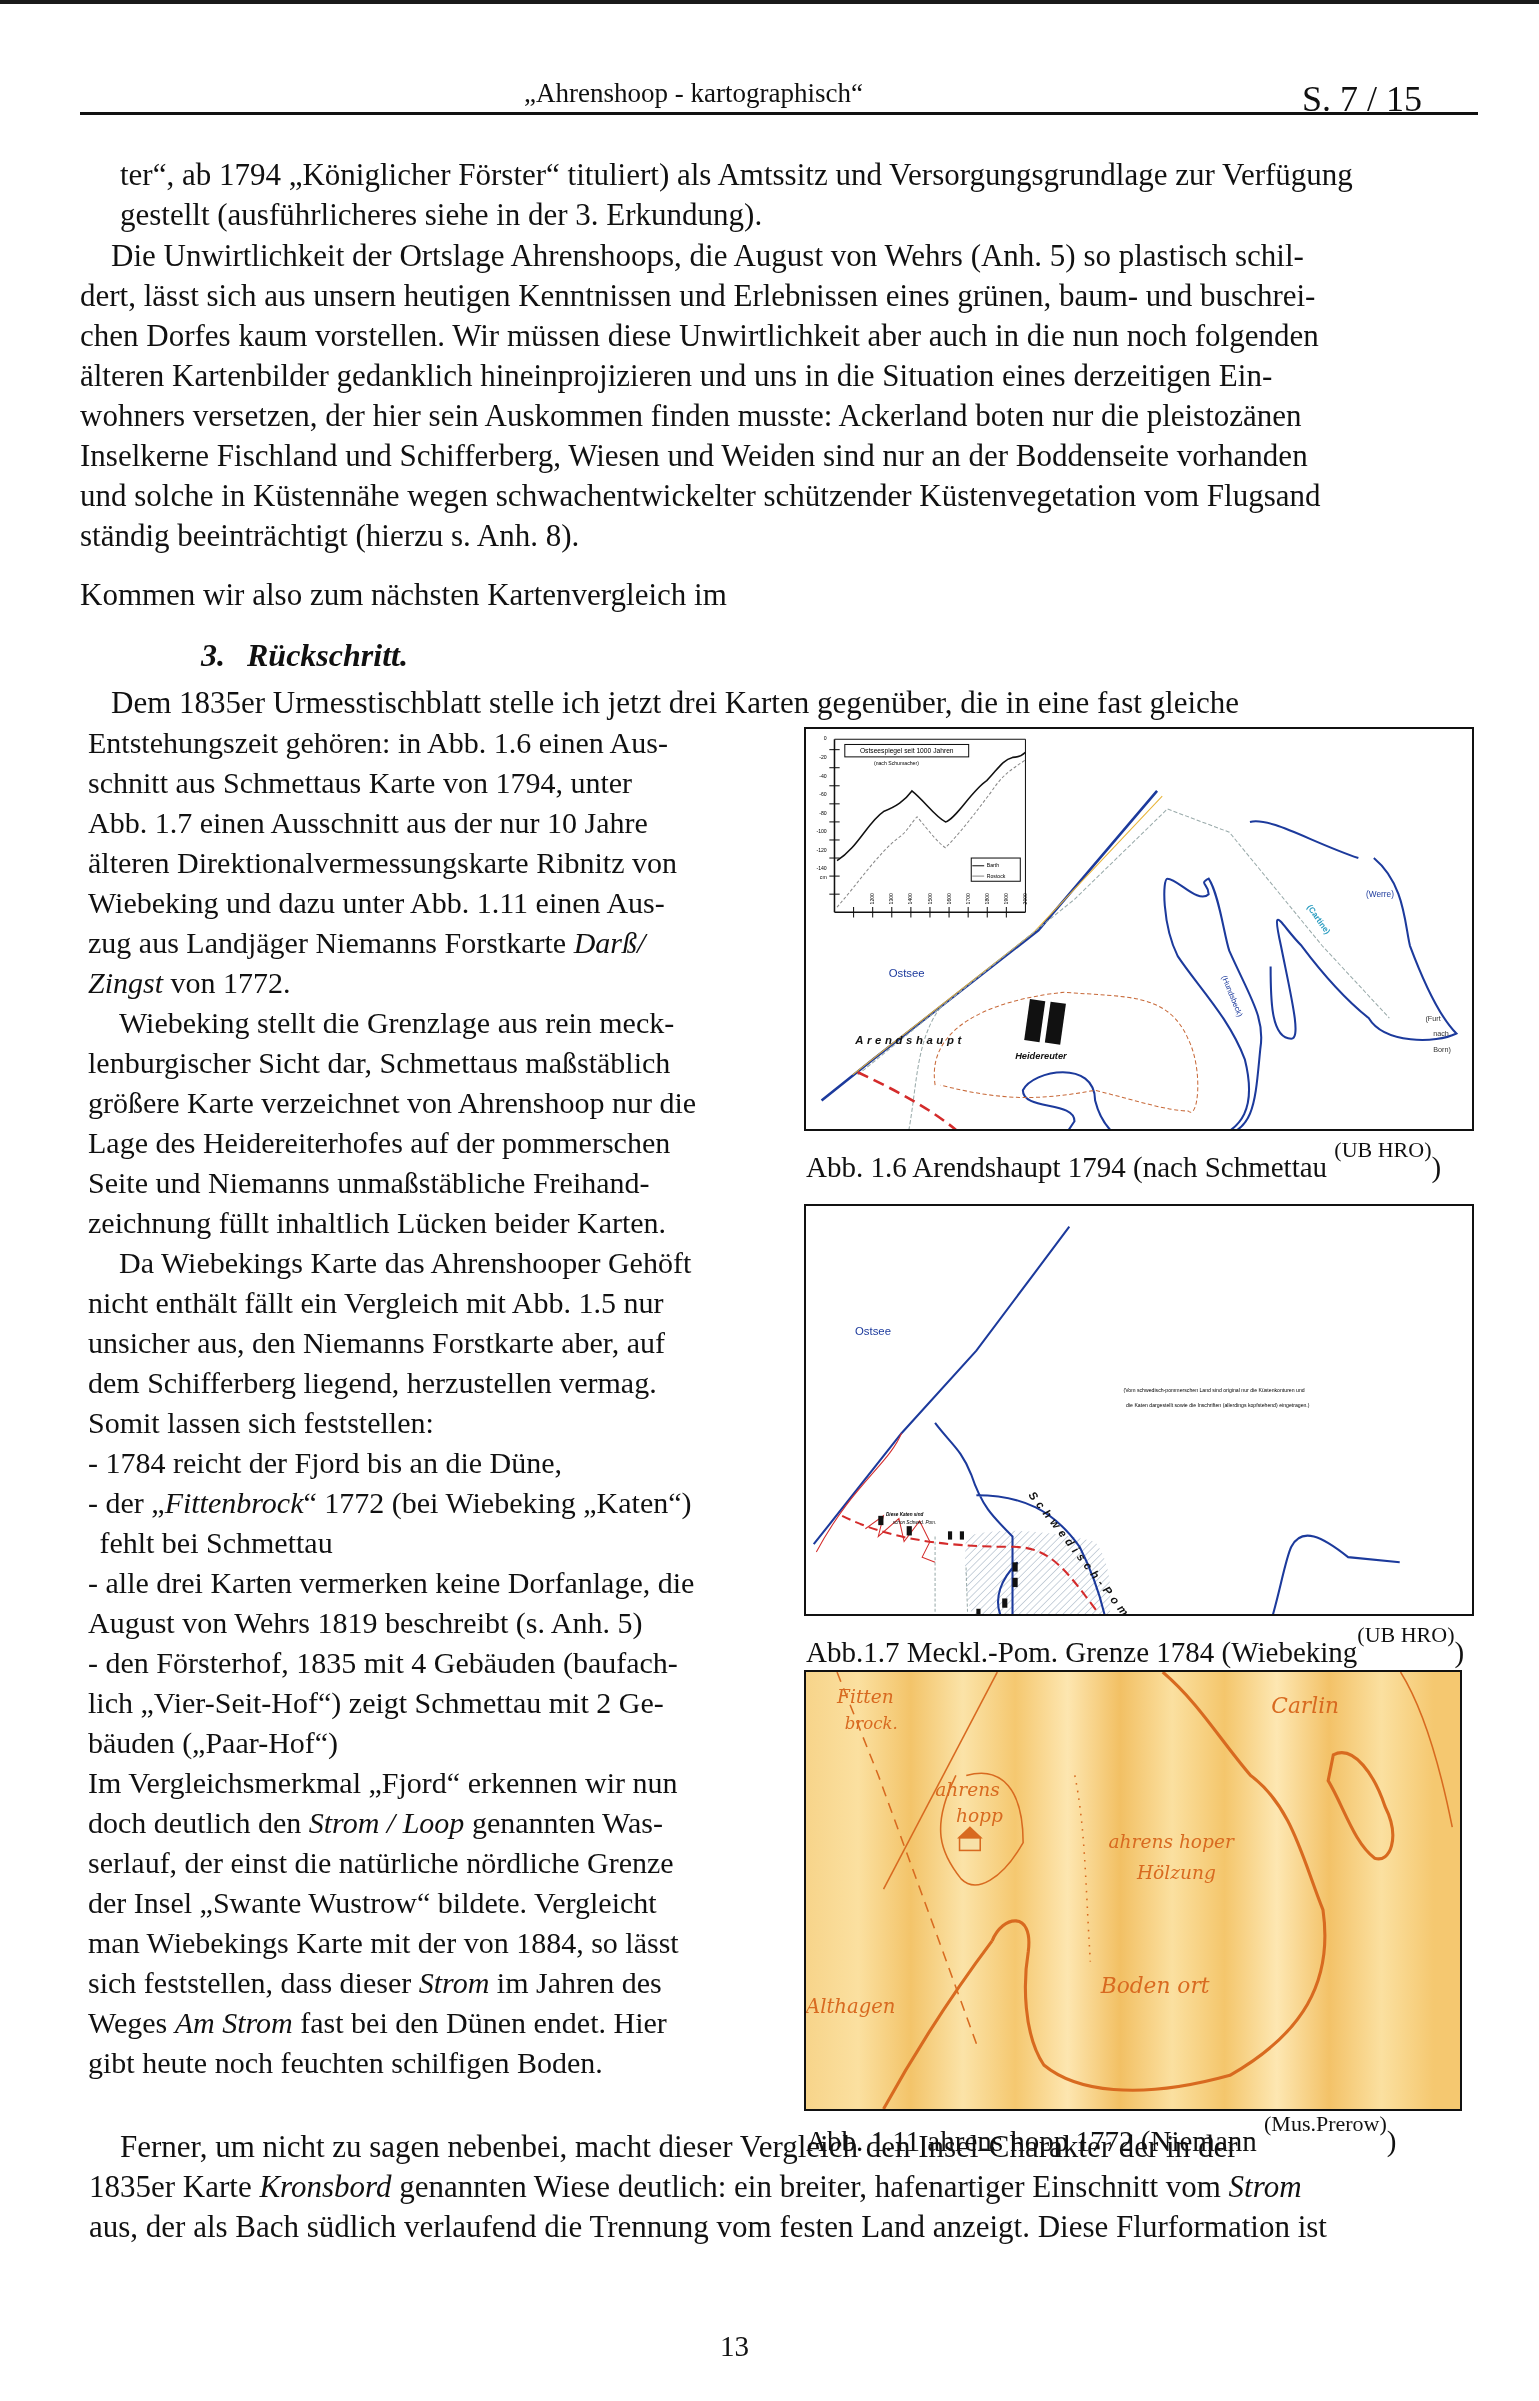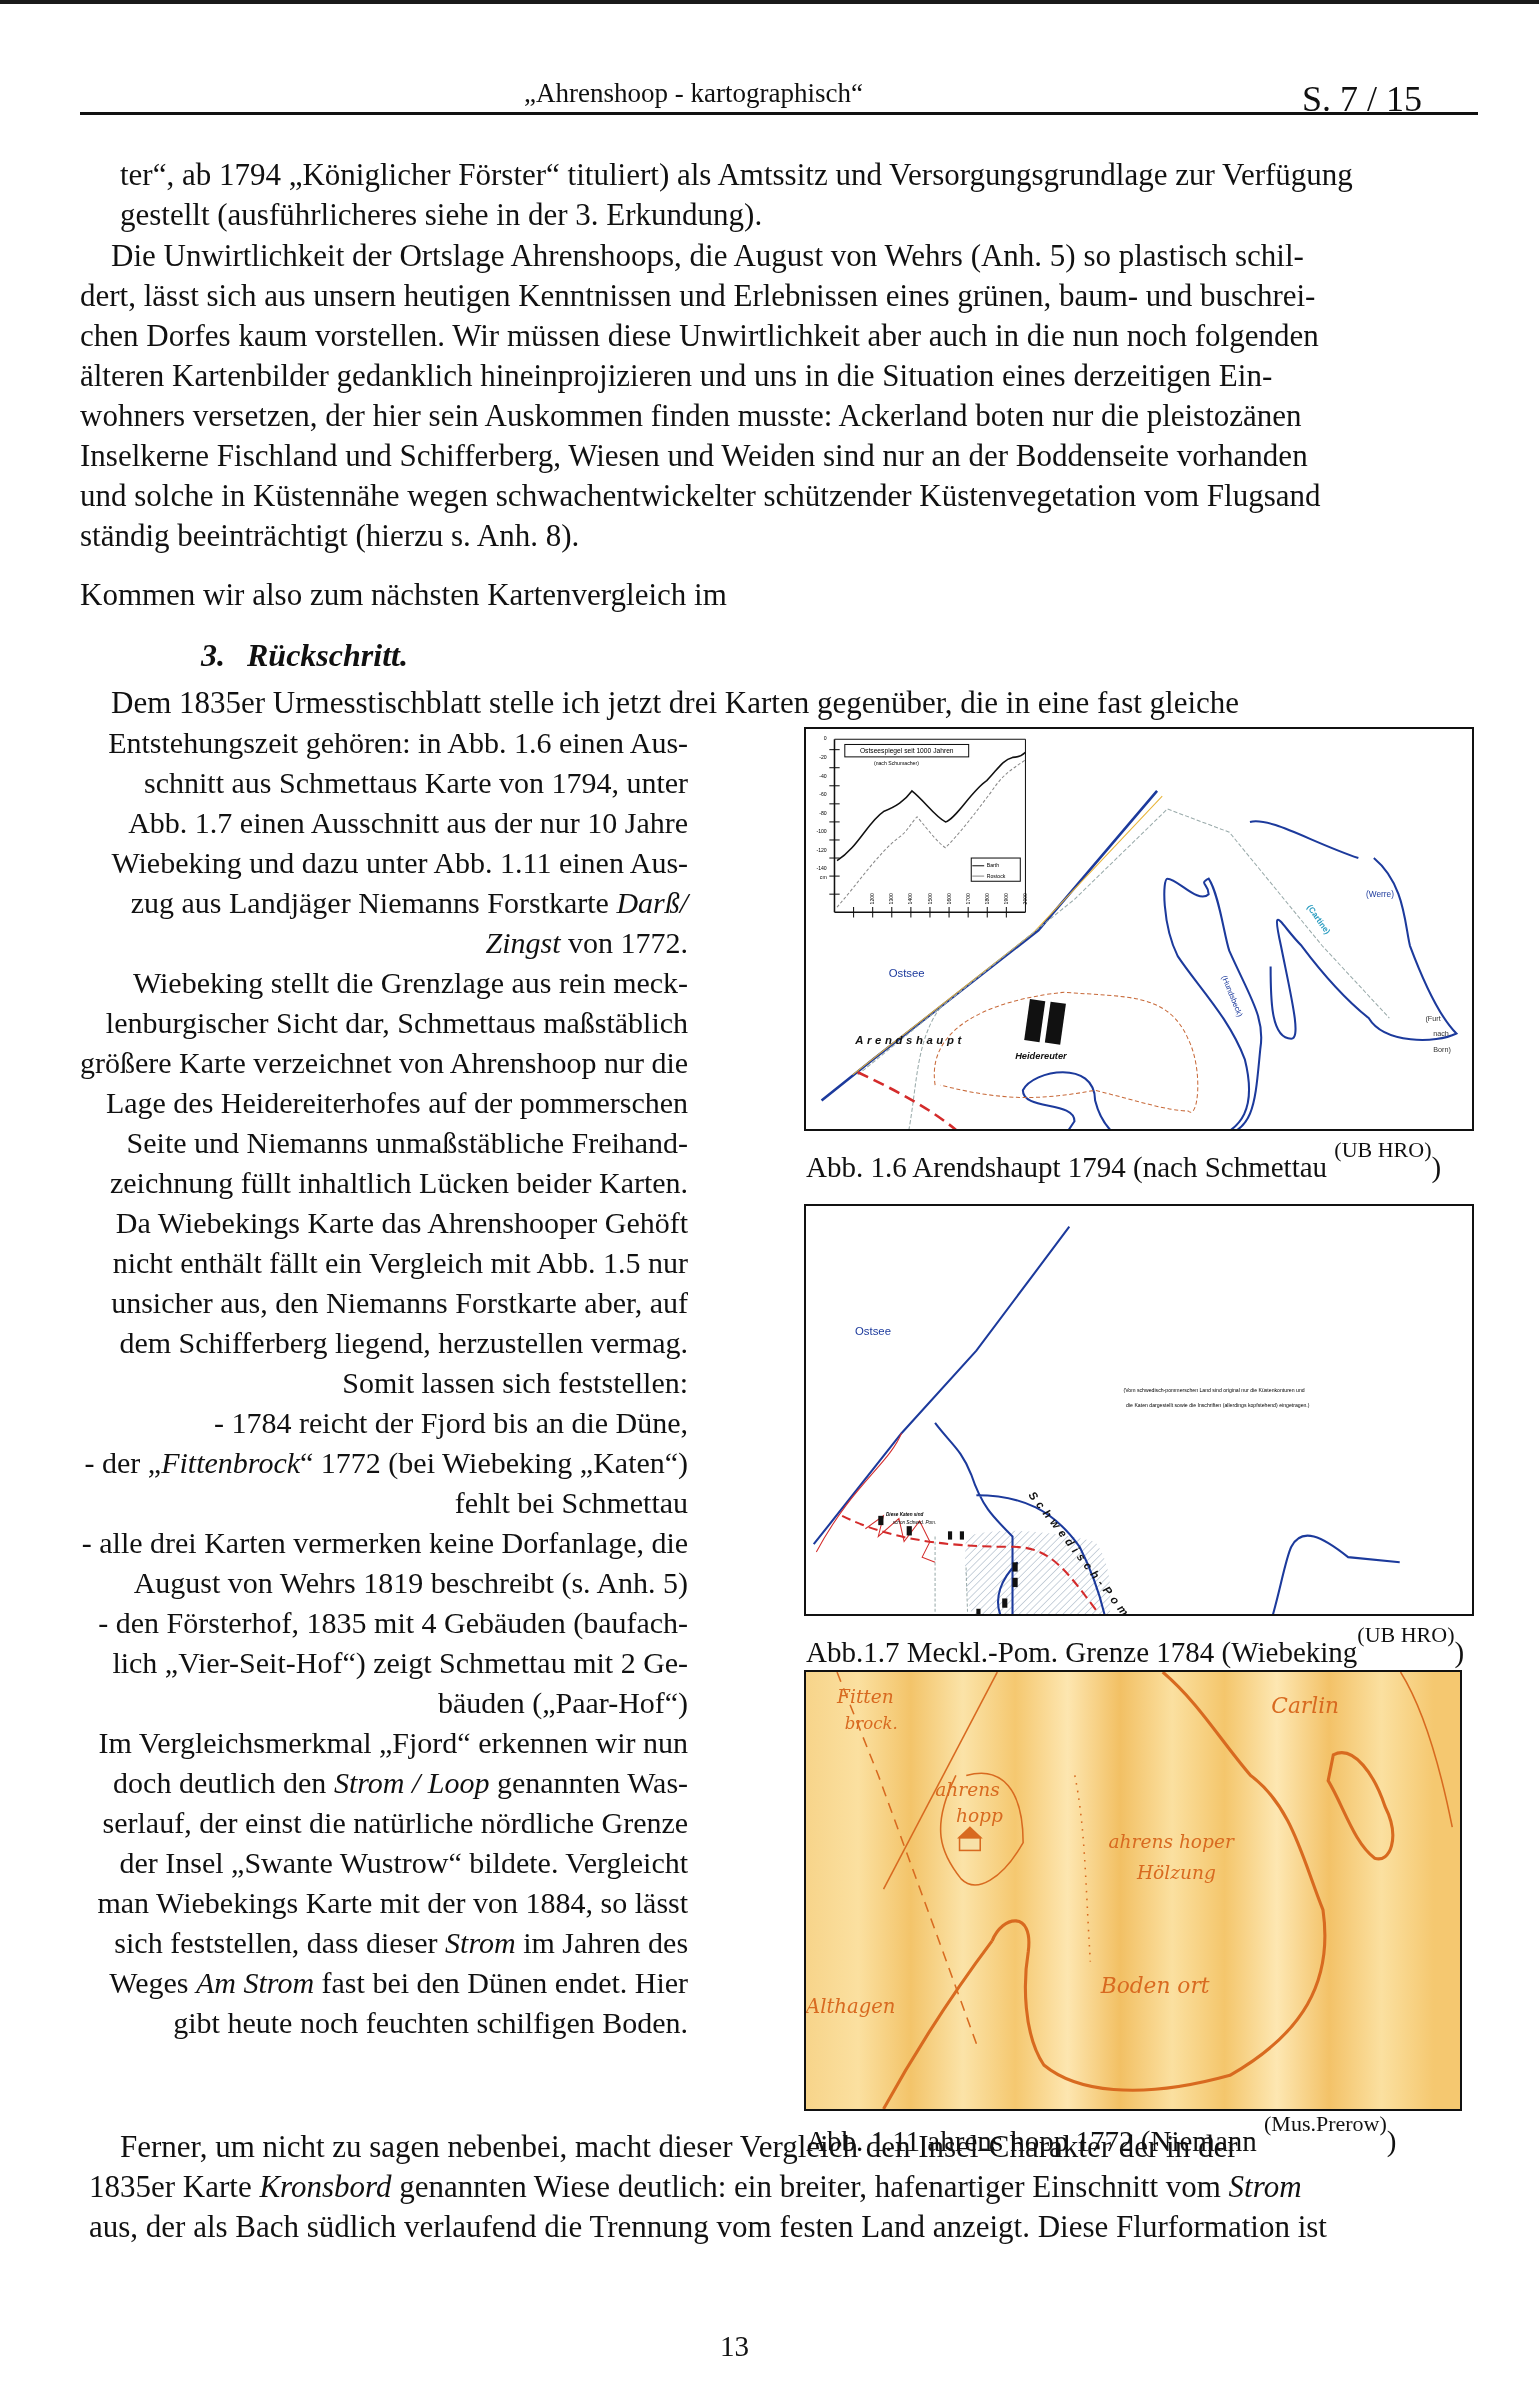--- a/index.html
+++ b/index.html
@@ -54,24 +54,25 @@
 </div>
 
 <div class="heading">
   <span class="num">3.</span><span>Rückschritt.</span>
 </div>
 
 <div class="para" style="left:80px; top:683px;">
   <span class="line indent">Dem 1835er Urmesstischblatt stelle ich jetzt drei Karten gegenüber, die in eine fast gleiche</span>
 </div>
 
-<div class="para" style="left:80px; top:723px; font-size:30px;text-align:right;">
+<div class="para" style="left:88px; top:723px; font-size:30px;">
   <span class="line">Entstehungszeit gehören: in Abb. 1.6 einen Aus-</span>
   <span class="line">schnitt aus Schmettaus Karte von 1794, unter</span>
   <span class="line">Abb. 1.7 einen Ausschnitt aus der nur 10 Jahre</span>
+  <span class="line">älteren Direktionalvermessungskarte Ribnitz von</span>
   <span class="line">Wiebeking und dazu unter Abb. 1.11 einen Aus-</span>
   <span class="line"><span>zug aus Landjäger Niemanns Forstkarte </span><i>Darß/</i></span>
   <span class="line"><i>Zingst</i><span> von 1772.</span></span>
 
   <span class="line indent">Wiebeking stellt die Grenzlage aus rein meck-</span>
   <span class="line">lenburgischer Sicht dar, Schmettaus maßstäblich</span>
   <span class="line">größere Karte verzeichnet von Ahrenshoop nur die</span>
   <span class="line">Lage des Heidereiterhofes auf der pommerschen</span>
   <span class="line">Seite und Niemanns unmaßstäbliche Freihand-</span>
   <span class="line">zeichnung füllt inhaltlich Lücken beider Karten.</span>

